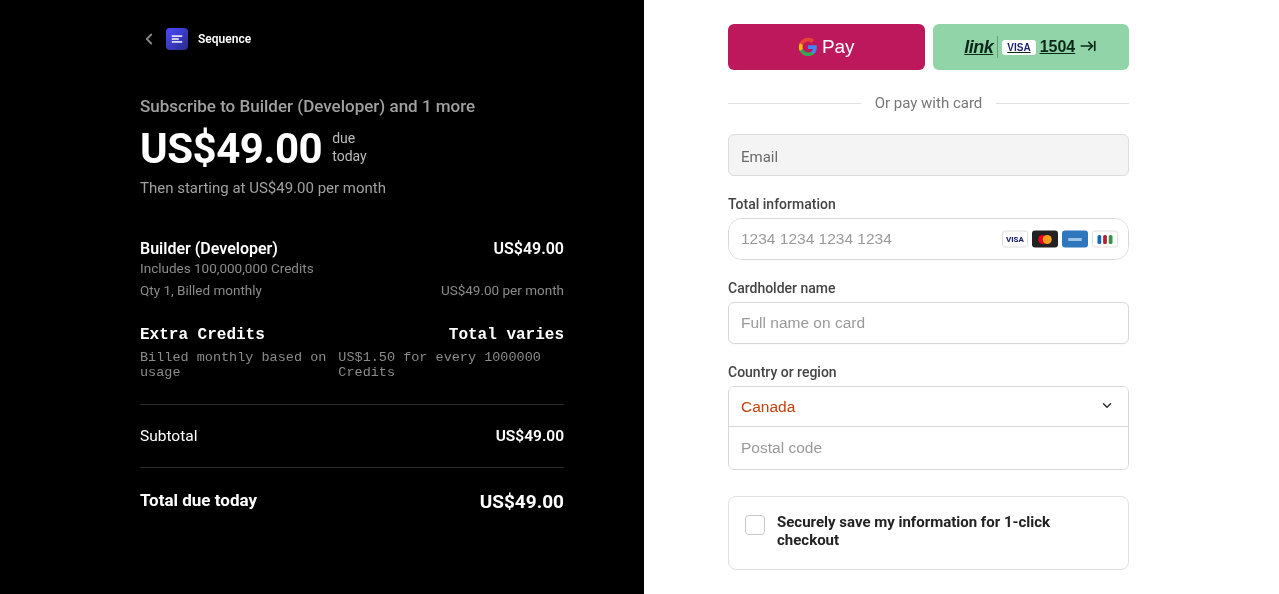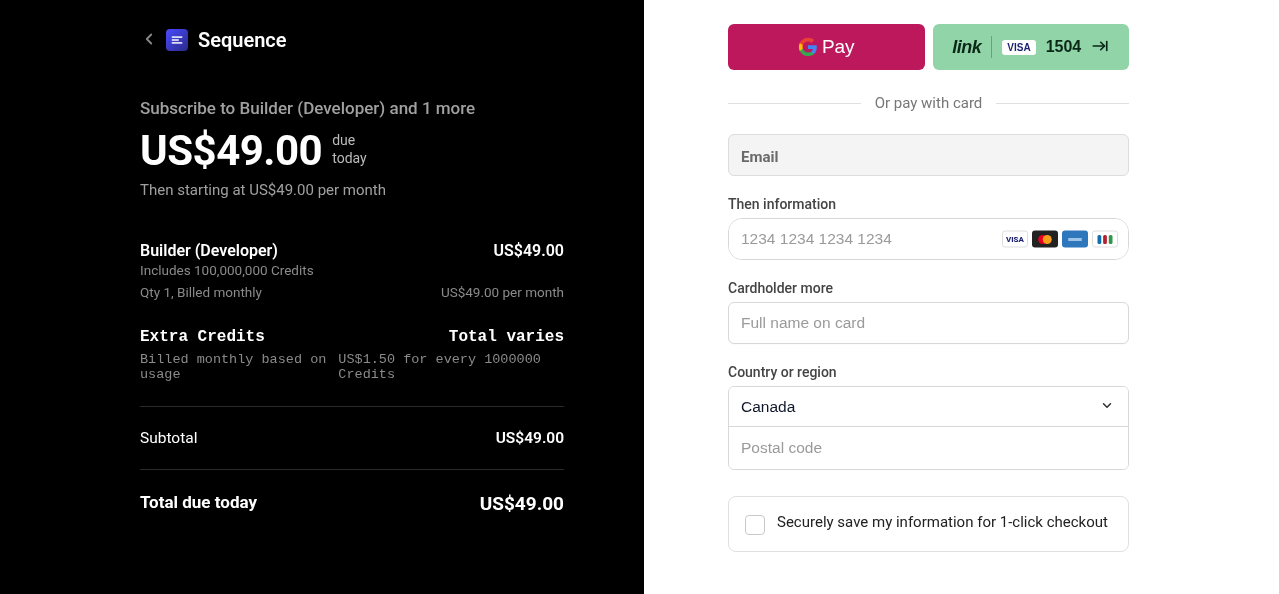--- a/index.html
+++ b/index.html
@@ -33,21 +33,21 @@
     margin-left: 26px;
     margin-bottom: 46px;
   }
   .brand-logo {
     width: 22px; height: 22px;
     background: linear-gradient(135deg,#4a4aff,#2a2a88);
     border-radius: 4px;
     display:flex;align-items:center;justify-content:center;
   }
   .brand-logo svg { width:14px;height:14px; }
-  .brand-name { font-size: 20px; font-weight: 600; color:#fff; }
+  .brand-name { font-size: 12px; font-weight: 600; color:#fff; }
   .sub-title { color:#a0a0a0; font-size:17px; font-weight:500; margin-bottom:8px; }
   .price-row { display:flex; align-items:flex-start; gap:10px; margin-bottom:6px;}
   .price-big { font-size:42px; font-weight:700; letter-spacing:-0.5px; }
   .due-today { display:flex; flex-direction:column; color:#bbb; font-size:14px; line-height:1.25; padding-top:6px;}
   .then-line { color:#a0a0a0; font-size:15px; margin-bottom:42px;}
   .line-item { display:flex; justify-content:space-between; }
   .li-title { font-size:16px; font-weight:600; }
   .li-price { font-size:16px; font-weight:600; }
   .li-sub { color:#8a8a8a; font-size:13.5px; margin-top:2px; }
   .li-sub-row { display:flex; justify-content:space-between; margin-top:4px; }
@@ -61,41 +61,41 @@
   .right {
     flex:1;
     background:#fff;
     padding: 24px 150px 0 84px;
     overflow-y:auto;
   }
   .pay-btns { display:flex; gap:8px; margin-bottom:24px;}
   .pay-btn { flex:1; height:46px; border-radius:6px; display:flex; align-items:center; justify-content:center; cursor:pointer; font-weight:600; border:none;}
   .gpay { background:#be185d; color:#fff; }
   .gpay svg { margin-right:2px; }
-  .link-btn { background:#91d4a8; color:#0a2818; display:flex; align-items:center; justify-content:center; gap:10px; }
+  .link-btn { background:#91d4a8; color:#0a2818; display:flex; align-items:center; justify-content:center; gap:4px;text-decoration:underline; }
   .link-word { font-weight:800; font-size:18px; font-style:italic; letter-spacing:-0.5px;}
   .link-sep { width:1px; height:22px; background:rgba(0,0,0,0.25); }
   .visa-badge { background:#fff; border-radius:3px; padding:2px 5px; font-size:10px; font-weight:800; color:#1a1f71; }
   .link-last4 { font-weight:700; font-size:16px; }
   .pass-icon { color:#0a2818; }
 
   .or-row { display:flex; align-items:center; gap:14px; color:#777; font-size:15px; margin-bottom:22px;}
   .or-row .ln { flex:1; height:1px; background:#e0e0e0; }
 
   .field-block { margin-bottom:20px; }
   .label { font-size:14px; color:#444; margin-bottom:6px; font-weight:500;}
   .input {
     width:100%; border:1px solid #d8d8d8; border-radius:6px;
     padding:11px 12px; font-size:15.5px; color:#333; outline:none;
     box-shadow:0 1px 1px rgba(0,0,0,0.02);
   }
   .input::placeholder { color:#9a9a9a; }
   .email-float {
     position:relative; border:1px solid #dcdcdc; border-radius:6px; background:#f4f4f4;
-    padding:20px 12px 20px 12px; height:40px; display:flex; align-items:center;font-weight:bold;
+    padding:20px 12px 20px 12px; height:40px; display:flex; align-items:center;
   }
   .email-float .fl-label { position:absolute; top:13px; left:12px; font-size:15px; color:#6a6a6a; }
 
   .card-group { border:1px solid #d8d8d8; border-radius:14px; overflow:hidden; }
   .cg-top { position:relative; }
   .cg-top input { border:none; border-radius:0; width:100%; padding:11px 140px 11px 12px; font-size:15.5px; outline:none;}
   .cg-top input::placeholder { color:#9a9a9a; }
   .brands { position:absolute; right:10px; top:50%; transform:translateY(-50%); display:flex; gap:4px;}
   .brand-card { width:26px; height:17px; border-radius:3px; display:flex; align-items:center; justify-content:center; font-size:8px; font-weight:800; color:#fff;}
   .bc-visa { background:#fff; border:1px solid #ddd; color:#1a1f71; }
@@ -108,29 +108,29 @@
   .cg-bottom input:first-child { border-right:1px solid #d8d8d8; }
   .cvc-wrap { position:relative; width:50%; display:flex; }
   .cvc-wrap input { width:100%; border:none; padding:11px 40px 11px 12px; font-size:15.5px; outline:none;}
   .cvc-icon { position:absolute; right:10px; top:50%; transform:translateY(-50%); width:24px; height:16px; background:#e6e6e6; border-radius:2px; }
   .cvc-icon::after { content:''; position:absolute; right:-2px; top:-3px; width:10px;height:10px;border-radius:50%;background:#888;}
 
   .country-group { border:1px solid #d8d8d8; border-radius:6px; overflow:hidden; }
   .select-row { position:relative; }
   .select-row select {
     width:100%; border:none; padding:11px 36px 11px 12px; font-size:15.5px; outline:none;
-    appearance:none; background:#fff; color:#0f172a; cursor:pointer;
+    appearance:none; background:#fff; color:#c2410c; cursor:pointer;
   }
   .select-row .chev { position:absolute; right:14px; top:50%; transform:translateY(-50%); pointer-events:none; color:#333;}
   .country-group input { border:none; border-top:1px solid #d8d8d8; border-radius:0; width:100%; padding:12px 12px; font-size:15.5px; outline:none;}
   .country-group input::placeholder { color:#9a9a9a; }
 
   .save-box { border:1px solid #e0e0e0; border-radius:8px; padding:16px 16px 4px 16px; margin-top:26px; display:flex; gap:12px;}
   .checkbox { width:20px; height:20px; border:1px solid #c8c8c8; border-radius:4px; flex-shrink:0; background:#fff; cursor:pointer; margin-top:2px;}
-  .save-title { font-size:15px; font-weight:400; color:#222; margin-bottom:16px;}
+  .save-title { font-size:15px; font-weight:700; color:#222; margin-bottom:16px;}
 </style>
 </head>
 <body>
 
 <div class="left">
   <span class="back-arrow">
     <svg width="18" height="18" viewBox="0 0 24 24" fill="none" stroke="currentColor" stroke-width="2.4" stroke-linecap="round" stroke-linejoin="round">
         <polyline points="15 18 9 12 15 6"></polyline>
       </svg>
   </span>
@@ -224,21 +224,21 @@
     <div class="ln"></div>
   </div>
 
   <div class="field-block">
     <div class="email-float">
       <span class="fl-label">Email</span>
     </div>
   </div>
 
   <div class="field-block">
-    <div class="label">Then information</div>
+    <div class="label">Total information</div>
     <div class="card-group">
       <div class="cg-top">
         <input type="text" placeholder="1234 1234 1234 1234" style="">
         <div class="brands">
           <span class="brand-card bc-visa">VISA</span>
           <span class="brand-card bc-mc">
             <svg width="18" height="12" viewBox="0 0 24 16">
                 <circle cx="9" cy="8" r="6" fill="#eb001b"></circle>
                 <circle cx="15" cy="8" r="6" fill="#f79e1b"></circle>
               </svg>
@@ -255,21 +255,21 @@
                 <rect x="9.5" y="2" width="5" height="12" rx="2" fill="#b41f32"></rect>
                 <rect x="17" y="2" width="5" height="12" rx="2" fill="#329547"></rect>
               </svg>
           </span>
         </div>
       </div>
     </div>
   </div>
 
   <div class="field-block">
-    <div class="label">Cardholder more</div>
+    <div class="label">Cardholder name</div>
     <input class="input" type="text" placeholder="Full name on card" style="">
   </div>
 
   <div class="field-block">
     <div class="label">Country or region</div>
     <div class="country-group">
       <div class="select-row">
         <select>
           <option>Canada</option>
         </select>

